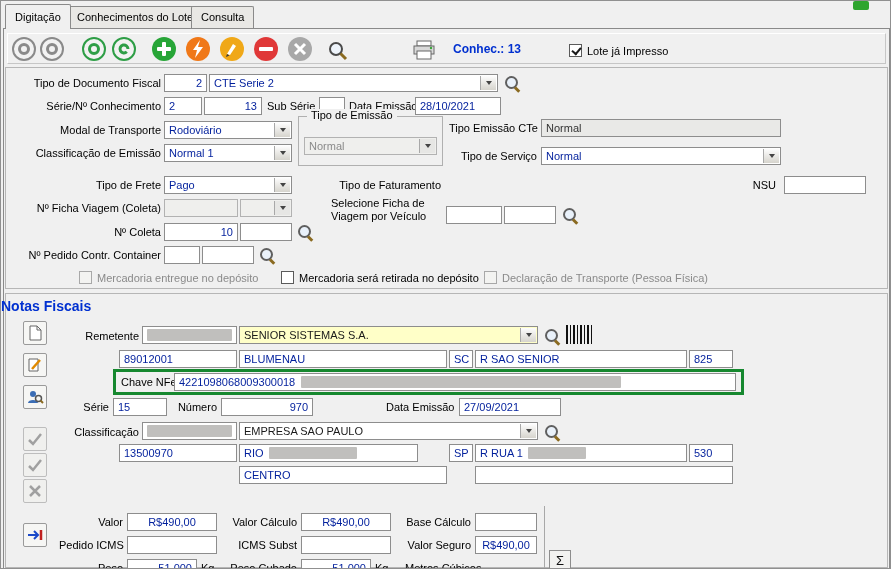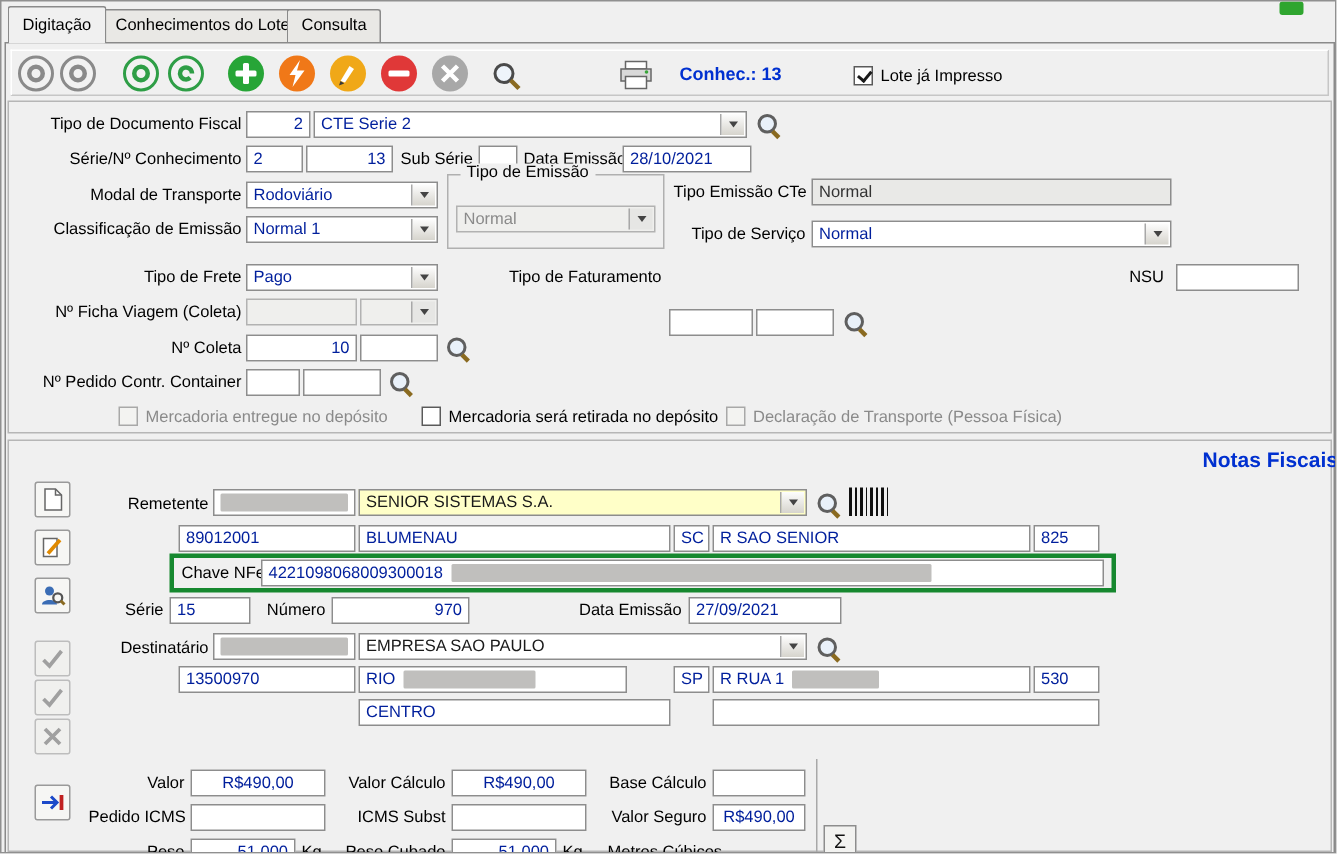--- a/index.html
+++ b/index.html
@@ -198,20 +198,21 @@
   <div class="lbl r" style="left:730px;top:176px;width:45px">NSU</div>
   <div class="field" style="left:783px;top:175px;width:82px"></div>
 
   <div class="lbl r" style="left:8px;top:199px;width:152px">Nº Ficha Viagem (Coleta)</div>
   <div class="field dis" style="left:163px;top:198px;width:74px"></div>
   <div class="field combo dis" style="left:239px;top:198px;width:52px">
     <span class="arrowbtn">
         <i class="tri"></i>
       </span>
   </div>
+  <div class="lbl wrap" style="left:330px;top:196px;width:108px">Selecione Ficha de Viagem por Veículo</div>
   <div class="field" style="left:445px;top:205px;width:56px"></div>
   <div class="field" style="left:503px;top:205px;width:52px"></div>
   <span class="mag" style="left:561px;top:206px"></span>
 
   <div class="lbl r" style="left:8px;top:223px;width:152px">Nº Coleta</div>
   <div class="field right" style="left:163px;top:222px;width:74px">10</div>
   <div class="field" style="left:239px;top:222px;width:52px"></div>
   <span class="mag" style="left:296px;top:223px"></span>
 
   <div class="lbl r" style="left:8px;top:246px;width:152px">Nº Pedido Contr. Container</div>
@@ -220,21 +221,21 @@
   <span class="mag" style="left:258px;top:246px"></span>
 
   <span class="cb dis" style="left:78px;top:270px"></span>
   <div class="lbl gray" style="left:96px;top:269px">Mercadoria entregue no depósito</div>
   <span class="cb" style="left:280px;top:270px"></span>
   <div class="lbl" style="left:298px;top:269px">Mercadoria será retirada no depósito</div>
   <span class="cb dis" style="left:483px;top:270px"></span>
   <div class="lbl gray" style="left:501px;top:269px">Declaração de Transporte (Pessoa Física)</div>
 
   <div class="panel" style="left:4px;top:292px;width:883px;height:275px;border-color:#b6b6b6"></div>
-  <div class="title-blue" style="left:0;top:297px;width:891px;text-align:right;font-size:14px">Notas Fiscais</div>
+  <div class="title-blue" style="left:0;top:297px;width:891px;text-align:left;font-size:14px">Notas Fiscais</div>
 
   <div class="sbtn" style="top:320px">
     <svg width="18" height="18">
         <path d="M4 2h7l4 4v10H4z" fill="#fff" stroke="#666"></path>
         <path d="M11 2v4h4" fill="none" stroke="#666"></path>
       </svg>
   </div>
   <div class="sbtn" style="top:352px">
     <svg width="18" height="18">
         <path d="M3 3h9v12H3z" fill="#fff" stroke="#666"></path>
@@ -298,21 +299,21 @@
     <span class="redact" style="width:320px;margin-left:6px"></span>
   </div>
 
   <div class="lbl r" style="left:60px;top:398px;width:48px">Série</div>
   <div class="field" style="left:112px;top:397px;width:54px">15</div>
   <div class="lbl r" style="left:172px;top:398px;width:44px">Número</div>
   <div class="field right" style="left:220px;top:397px;width:92px">970</div>
   <div class="lbl r" style="left:385px;top:398px;width:68px">Data Emissão</div>
   <div class="field" style="left:458px;top:397px;width:102px">27/09/2021</div>
 
-  <div class="lbl r" style="left:60px;top:423px;width:78px">Destinatário</div>
+  <div class="lbl r" style="left:60px;top:423px;width:78px">Classificação</div>
   <div class="field" style="left:141px;top:421px;width:95px">
       <span class="redact" style="width:85px"></span>
     </div>
   <div class="field combo black" style="left:238px;top:421px;width:299px">
     <span>EMPRESA SAO PAULO</span>
     <span class="arrowbtn">
         <i class="tri"></i>
       </span>
   </div>
   <span class="mag" style="left:543px;top:423px"></span>

